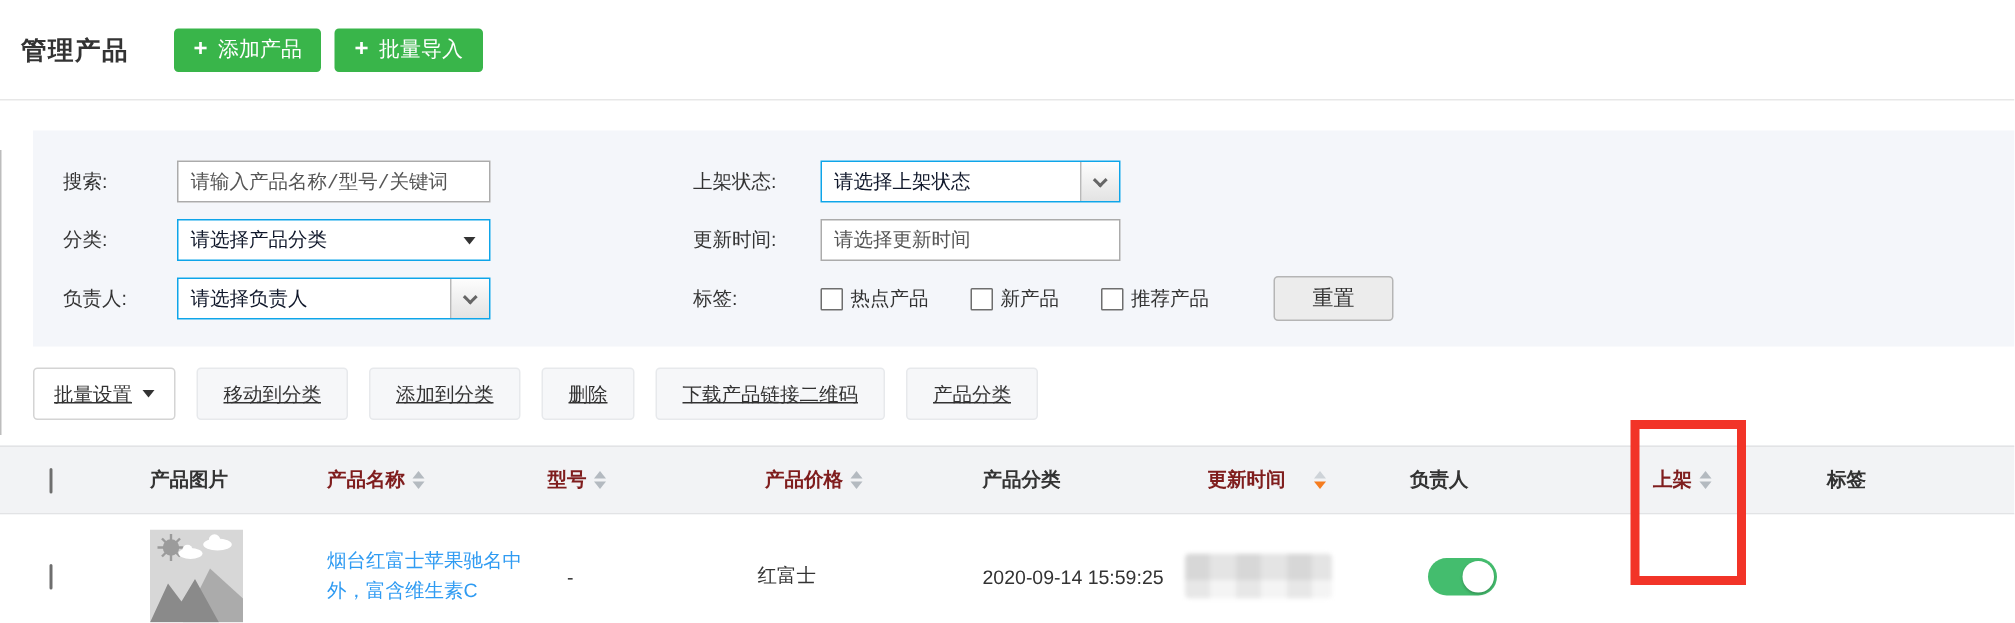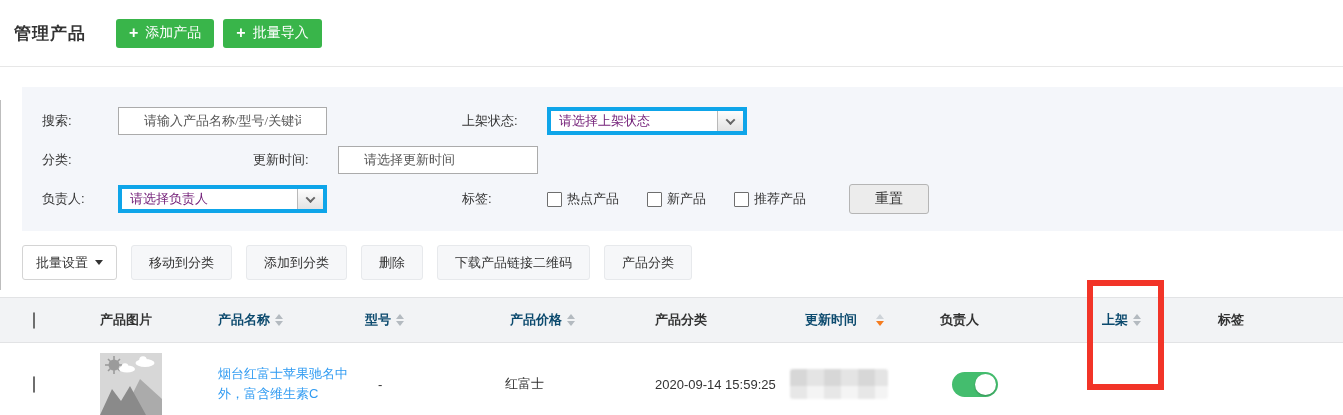--- a/index.html
+++ b/index.html
@@ -16,42 +16,42 @@
   .btn-green.first { margin-left:30px; }
   .btn-green + .btn-green { margin-left:9px; }
 
   .artifact-line { position:absolute; left:0; top:100px; width:1px; height:190px; background:#bdbdbd; }
 
   
   .filter-panel { margin:20px 0 0 22px; background:#f4f6fa; padding:20px 0 7px 20px; }
   .f-row { display:flex; align-items:center; height:28px; margin-bottom:11px; }
   .f-label { width:76px; color:#333; }
   .f-label-r { margin-left:135px; width:85px; color:#333; }
-  .inp { width:209px; height:28px; border:1px solid #ababab; background:#fff; padding:0 25px; font-size:13px; color:#555;
-    font-family:Liberation Serif, serif; }
+  .inp { width:209px; height:28px; border:1px solid #ababab; background:#fff; padding:0 8px; font-size:13px; color:#555;
+    font-family:Liberation Mono, monospace; }
   .inp::placeholder { color:#555; opacity:1; }
   .inp-r { width:200px; }
-  .sel { width:209px; height:28px; border:4px solid #0ea5e9; background:#fff; display:flex; align-items:center; color:#701a75; cursor:pointer;justify-content:center; }
+  .sel { width:209px; height:28px; border:1px solid #0ea5e9; background:#fff; display:flex; align-items:center; color:#0f172a; cursor:pointer;justify-content:center; }
   .sel-r { width:200px; }
   .sel .sel-text { flex:1; padding-left:8px; white-space:nowrap; overflow:hidden; }
   .tri-down { width:0; height:0; border-left:4px solid transparent; border-right:4px solid transparent; border-top:5px solid #333; margin-right:9px; }
   .sel-btn { width:26px; align-self:stretch; border-left:1px solid #b9b9b9; background:linear-gradient(#fdfdfd,#e3e3e3);
     display:flex; align-items:center; justify-content:center; }
   .chev { width:7px; height:7px; border-right:2px solid #666; border-bottom:2px solid #666; transform:rotate(45deg) translate(-1px,-1px); }
 
   .cb-item { display:flex; align-items:center; margin-right:28px; cursor:pointer; }
   .cb { width:15px; height:15px; border:1px solid #6e6e6e; background:#fff; margin-right:5px; border-radius:1px; }
   .btn-query { display:flex; align-items:center; justify-content:center; width:76px; height:30px; margin-left:43px;
     background:#2193f0; color:#fff; border:none; border-radius:3px; font-size:14px; cursor:pointer; }
   .btn-query svg { margin-right:7px; }
   .btn-reset { width:80px; height:30px; margin-left:15px; background:#ececec; color:#333; border:1px solid #b5b5b5;
     border-radius:3px; font-size:14px; cursor:pointer; }
 
   
-  .toolbar { margin:14px 0 0 22px; display:flex; gap:14px; }
+  .toolbar { margin:14px 0 0 22px; display:flex; gap:14px;text-decoration:underline; }
   .btn-batch { display:flex; align-items:center; height:35px; padding:0 13px; background:#fff; border:1px solid #d4d4d4;
     border-radius:3px; font-size:13px; color:#333; cursor:pointer; }
   .btn-batch .caret { width:0; height:0; border-left:4px solid transparent; border-right:4px solid transparent;
     border-top:5px solid #333; margin-left:7px; }
   .btn-tool { height:35px; padding:0 17px; background:#f6f7f9; border:1px solid #e7e9ec; border-radius:3px;
     font-size:13px; color:#333; cursor:pointer; font-family:inherit; }
 
   
   .table { margin-top:17px; }
   .t-head { display:flex; align-items:center; height:46px; background:#f2f3f5;
@@ -61,21 +61,21 @@
   .c-img   { width:115px; padding-left:30px; }
   .c-name  { width:165px; padding-left:33px; }
   .c-model { width:150px; padding-left:15px; }
   .c-price { width:140px; padding-left:10px; }
   .c-cat   { width:150px; padding-left:15px; }
   .c-time  { width:140px; padding-left:15px;gap:14px; }
   .c-owner { width:155px; padding-left:10px; }
   .c-shelf { width:80px; padding-left:17px; }
   .c-tag   { flex:1; padding-left:53px; }
   .sortable { display:flex; align-items:center; }
-  .sortable .lbl { color:#0c4a6e; }
+  .sortable .lbl { color:#7f1d1d; }
   .carets { display:flex; flex-direction:column; margin-left:5px; gap:2px; }
   .car-up { width:0; height:0; border-left:4px solid transparent; border-right:4px solid transparent; border-bottom:5px solid #b4bac0; }
   .car-dn { width:0; height:0; border-left:4px solid transparent; border-right:4px solid transparent; border-top:5px solid #b4bac0; }
   .car-dn.active { border-top-color:#f57c1f; }
   .car-up.dim { border-bottom-color:#ced3d8; }
   .t-cb { width:16px; height:16px; border:1px solid #6e6e6e; background:#fff; border-radius:1px; cursor:pointer; }
   .prod-img { width:62px; height:62px; display:block; }
   .prod-link { display:block; width:136px; color:#2f9bf2; line-height:20px; text-decoration:none; cursor:pointer; }
   .dash-cell { padding-left:28px; }
   .owner-blob { width:98px; height:30px; border-radius:3px;
@@ -114,20 +114,24 @@
     <div class="sel sel-r">
       <span class="sel-text">请选择上架状态</span>
       <span class="sel-btn">
           <span class="chev"></span>
         </span>
     </div>
   </div>
 
   <div class="f-row">
     <span class="f-label">分类:</span>
+    <div class="sel">
+      <span class="sel-text">请选择产品分类</span>
+      <span class="tri-down"></span>
+    </div>
     <span class="f-label-r">更新时间:</span>
     <input class="inp inp-r" placeholder="请选择更新时间" style="">
   </div>
 
   <div class="f-row">
     <span class="f-label">负责人:</span>
     <div class="sel">
       <span class="sel-text">请选择负责人</span>
       <span class="sel-btn">
           <span class="chev"></span>

